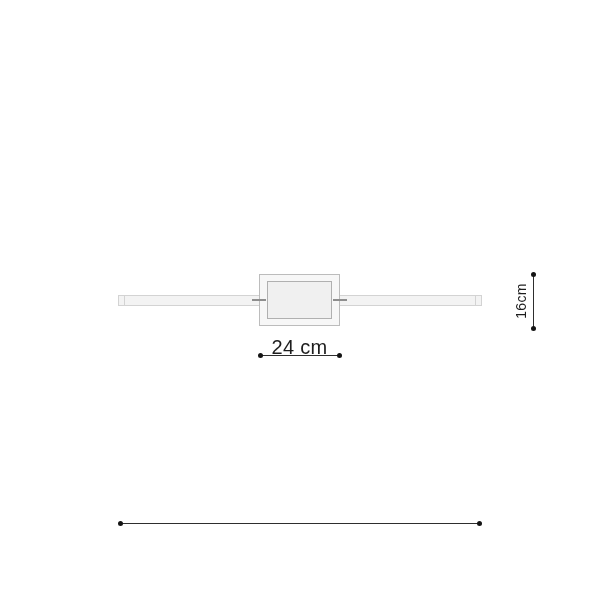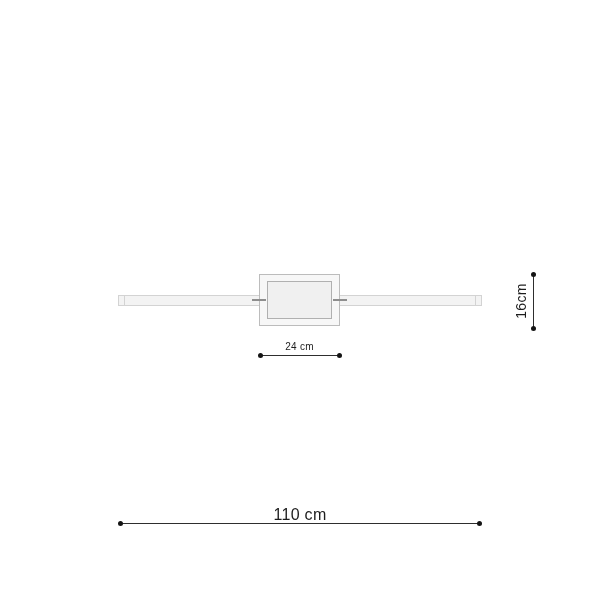--- a/index.html
+++ b/index.html
@@ -90,21 +90,21 @@
     color: var(--dim-text, #1d1d1d);
     text-align: center;
     letter-spacing: 0.3px;
     white-space: nowrap;
   }
 
   
   .dim-w-line  { left: 260px; top: 355px; width: 79px; }
   .dim-w-dot-l { left: 258px; top: 353px; }
   .dim-w-dot-r { left: 337px; top: 353px; }
-  .dim-w-label { left: 260px; top: 340px; width: 79px; font-size: 10px; line-height: 14px; text-align: center; }
+  .dim-w-label { left: 260px; top: 340px; width: 79px; font-size: 20px; line-height: 14px; text-align: center; }
 
   
   .dim-h-line  { left: 533px; top: 274px; height: 54px; }
   .dim-h-dot-t { left: 531px; top: 272px; }
   .dim-h-dot-b { left: 531px; top: 326px; }
   .dim-h-label {
     left: 500px; top: 294px; width: 42px; height: 14px;
     font-size: 14px; line-height: 14px;
     transform: rotate(-90deg);
     transform-origin: center center;
@@ -136,18 +136,17 @@
   <span class="dim-label dim-w-label">24 cm</span>
   <span class="hline dim-w-line"></span>
   <span class="dot dim-w-dot-l"></span>
   <span class="dot dim-w-dot-r"></span>
 
   <span class="dim-label dim-h-label">16cm</span>
   <span class="vline dim-h-line"></span>
   <span class="dot dim-h-dot-t"></span>
   <span class="dot dim-h-dot-b"></span>
 
-  <span class="dim-label dim-l-label">110 cm</span>
   <span class="hline dim-l-line"></span>
   <span class="dot dim-l-dot-l"></span>
   <span class="dot dim-l-dot-r"></span>
 
 </div>
 
 </body></html>

